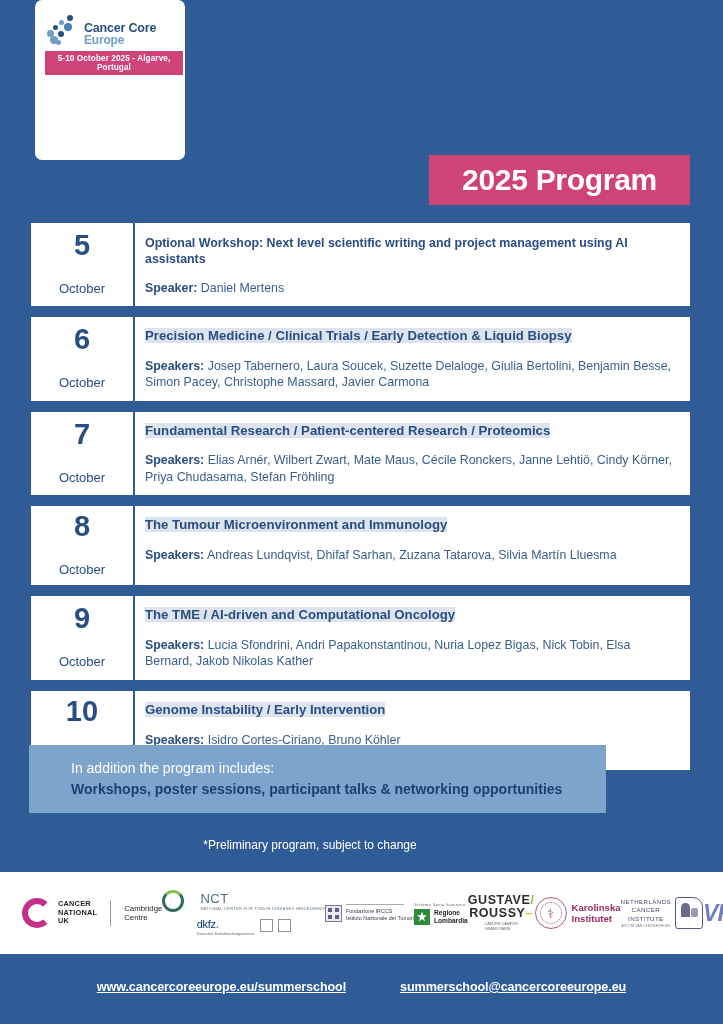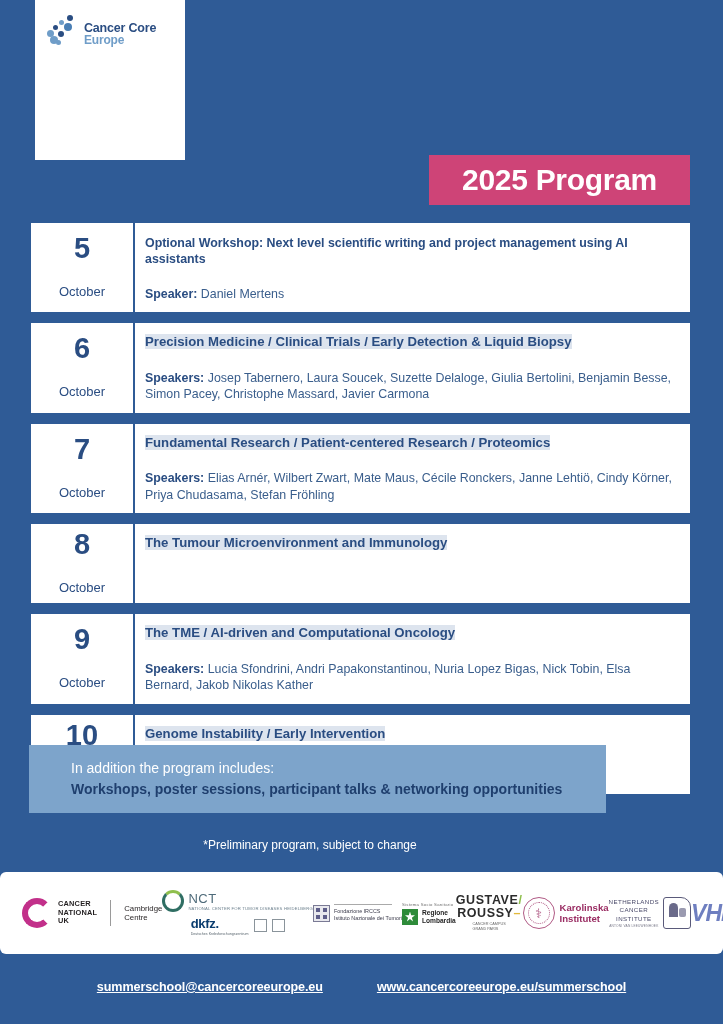--- a/index.html
+++ b/index.html
@@ -17,20 +17,21 @@
   }
 
   
   .logo-plate {
     position: absolute;
     left: 35px; top: 0;
     width: 150px; height: 160px;
     background: #ffffff;
     box-sizing: border-box;
     padding: 12px 10px 0 10px;
+    border-radius: 7px;
   }
   .cce-logo { display: flex; align-items: flex-start; gap: 3px; margin: 2px 0 0 2px; }
   .cce-dots { width: 34px; height: 32px; position: relative; flex: 0 0 auto; }
   .cce-dots i { position: absolute; border-radius: 50%; display: block; }
   .cce-wordmark { line-height: 1.0; padding-top: 8px; }
   .cce-w1 { font-size: 12.5px; font-weight: bold; color: #2a4d82; letter-spacing: -0.2px; }
   .cce-w2 { font-size: 12px; font-weight: bold; color: #6f9dc8; letter-spacing: -0.2px; margin-top: -1px;}
 
   .ss-title { margin-top: 6px; }
   .ss-l1, .ss-l2 {
@@ -113,21 +114,21 @@
     font-size: 12.4px;
     font-weight: bold;
     color: #2a4d82;
     line-height: 1.32;
     margin-top: 3px;
   }
   .speakers {
     font-size: 12.4px;
     color: #3a5e8c;
     line-height: 1.32;
-    margin-top: 18px;
+    margin-top: 12px;
   }
   .speakers b, .session-sub b { font-weight: bold; color: #2a4d82; }
 
   
   .addition {
     position: absolute;
     left: 29px; top: 745px;
     width: 577px; height: 68px;
     background: #7da4cb;
     box-sizing: border-box;
@@ -149,49 +150,48 @@
   .logos {
     position: absolute;
     left: 0; top: 872px;
     width: 723px; height: 82px;
     background: #ffffff;
     display: flex;
     align-items: center;
     justify-content: space-between;
     padding: 0 22px;
     box-sizing: border-box;
-    border-radius: 6px;
   }
   .logo-item { display: flex; align-items: center; flex: 0 0 auto; }
 
   
   .cruk { gap: 6px; }
   .cruk-mark {
     width: 30px; height: 30px; border-radius: 50%;
     border: 6px solid #c2308a;
     box-sizing: border-box;
     border-right-color: #ffffff;
     position: relative;
   }
   .cruk-txt { font-size: 7.4px; font-weight: bold; color: #231f20; line-height: 1.18; letter-spacing: 0.2px;}
   .cruk-div { width: 1px; height: 26px; background: #9a9a9a; margin: 0 7px; }
   .cruk-sub { font-size: 7.8px; color: #231f20; line-height: 1.2; }
 
   
   .nct { flex-direction: column; align-items: center; gap: 2px; }
-  .nct-top { display: flex; align-items: center; gap: 4px; }
+  .nct-top { display: flex; align-items: center; gap: 16px; }
   .nct-ring {
     width: 22px; height: 22px; border-radius: 50%;
     border: 3px solid #2f6e63; border-top-color: #8fbf4d;
     box-sizing: border-box;
   }
   .nct-name { font-size: 13px; color: #4f6b7a; letter-spacing: 0.5px; }
   .nct-sub { font-size: 4.2px; color: #6b7f8c; letter-spacing: 0.2px; line-height: 1.25; text-align: left;}
   .dkfz-row { display: flex; align-items: center; gap: 5px; }
-  .dkfz { font-size: 13px; font-weight: bold; color: #0a3c6e; letter-spacing: -0.3px; text-align: right;}
+  .dkfz { font-size: 11px; font-weight: normal; color: #0a3c6e; letter-spacing: -0.3px; text-align: right;}
   .dkfz-sub { font-size: 3.6px; color: #5b6770; line-height: 1.2; }
   .dkfz-sq { width: 11px; height: 11px; border: 1px solid #8a949b; }
 
   
   .int { gap: 4px; }
   .int-sq { width: 15px; height: 15px; background: #e9e9ee; border: 1px solid #7a7a95; position: relative;}
   .int-sq::before, .int-sq::after {
     content: ""; position: absolute; background: #5f5f8a; width: 4px; height: 4px;
   }
   .int-sq::before { left: 2px; top: 2px; box-shadow: 7px 0 0 #5f5f8a; }
@@ -291,20 +291,21 @@
       <i style="width:5px;height:5px;background:#6f9dc8;left:12px;top:6px;"></i>
       <i style="width:8px;height:8px;background:#4a7fb5;left:17px;top:9px;"></i>
       <i style="width:6px;height:6px;background:#2a4d82;left:20px;top:1px;"></i>
       <i style="width:5px;height:5px;background:#6f9dc8;left:9px;top:26px;"></i>
     </span>
     <span class="cce-wordmark">
       <div class="cce-w1">Cancer Core</div>
       <div class="cce-w2">Europe</div>
     </span>
   </div>
+  <div class="date-band">5-10 October 2025 - Algarve, Portugal</div>
 </div>
 
 <div class="program-banner">
   <span>2025 Program</span>
 </div>
 
 <div class="program">
 
   <div class="row">
     <div class="date-cell">
@@ -339,20 +340,21 @@
     </div>
   </div>
 
   <div class="row">
     <div class="date-cell">
       <div class="day">8</div>
       <div class="month">October</div>
     </div>
     <div class="content-cell">
       <div><span class="session-title">The Tumour Microenvironment and Immunology</span></div>
+      <div class="speakers"><b>Speakers:</b> <span>Andreas Lundqvist, Dhifaf Sarhan, Zuzana Tatarova, Silvia Martín Lluesma</span></div>
     </div>
   </div>
 
   <div class="row">
     <div class="date-cell">
       <div class="day">9</div>
       <div class="month">October</div>
     </div>
     <div class="content-cell">
       <div><span class="session-title">The TME / AI-driven and Computational Oncology</span></div>
@@ -464,15 +466,15 @@
   </div>
 
   <div class="logo-item vhio">
     <span class="vhio-txt">VHIO</span>
 
   </div>
 
 </div>
 
 <div class="footer">
+  <a href="#">www.cancercoreeurope.eu/summerschool</a>
   <a href="#">summerschool@cancercoreeurope.eu</a>
-  <a href="#">www.cancercoreeurope.eu/summerschool</a>
 </div>
 
 </body></html>

